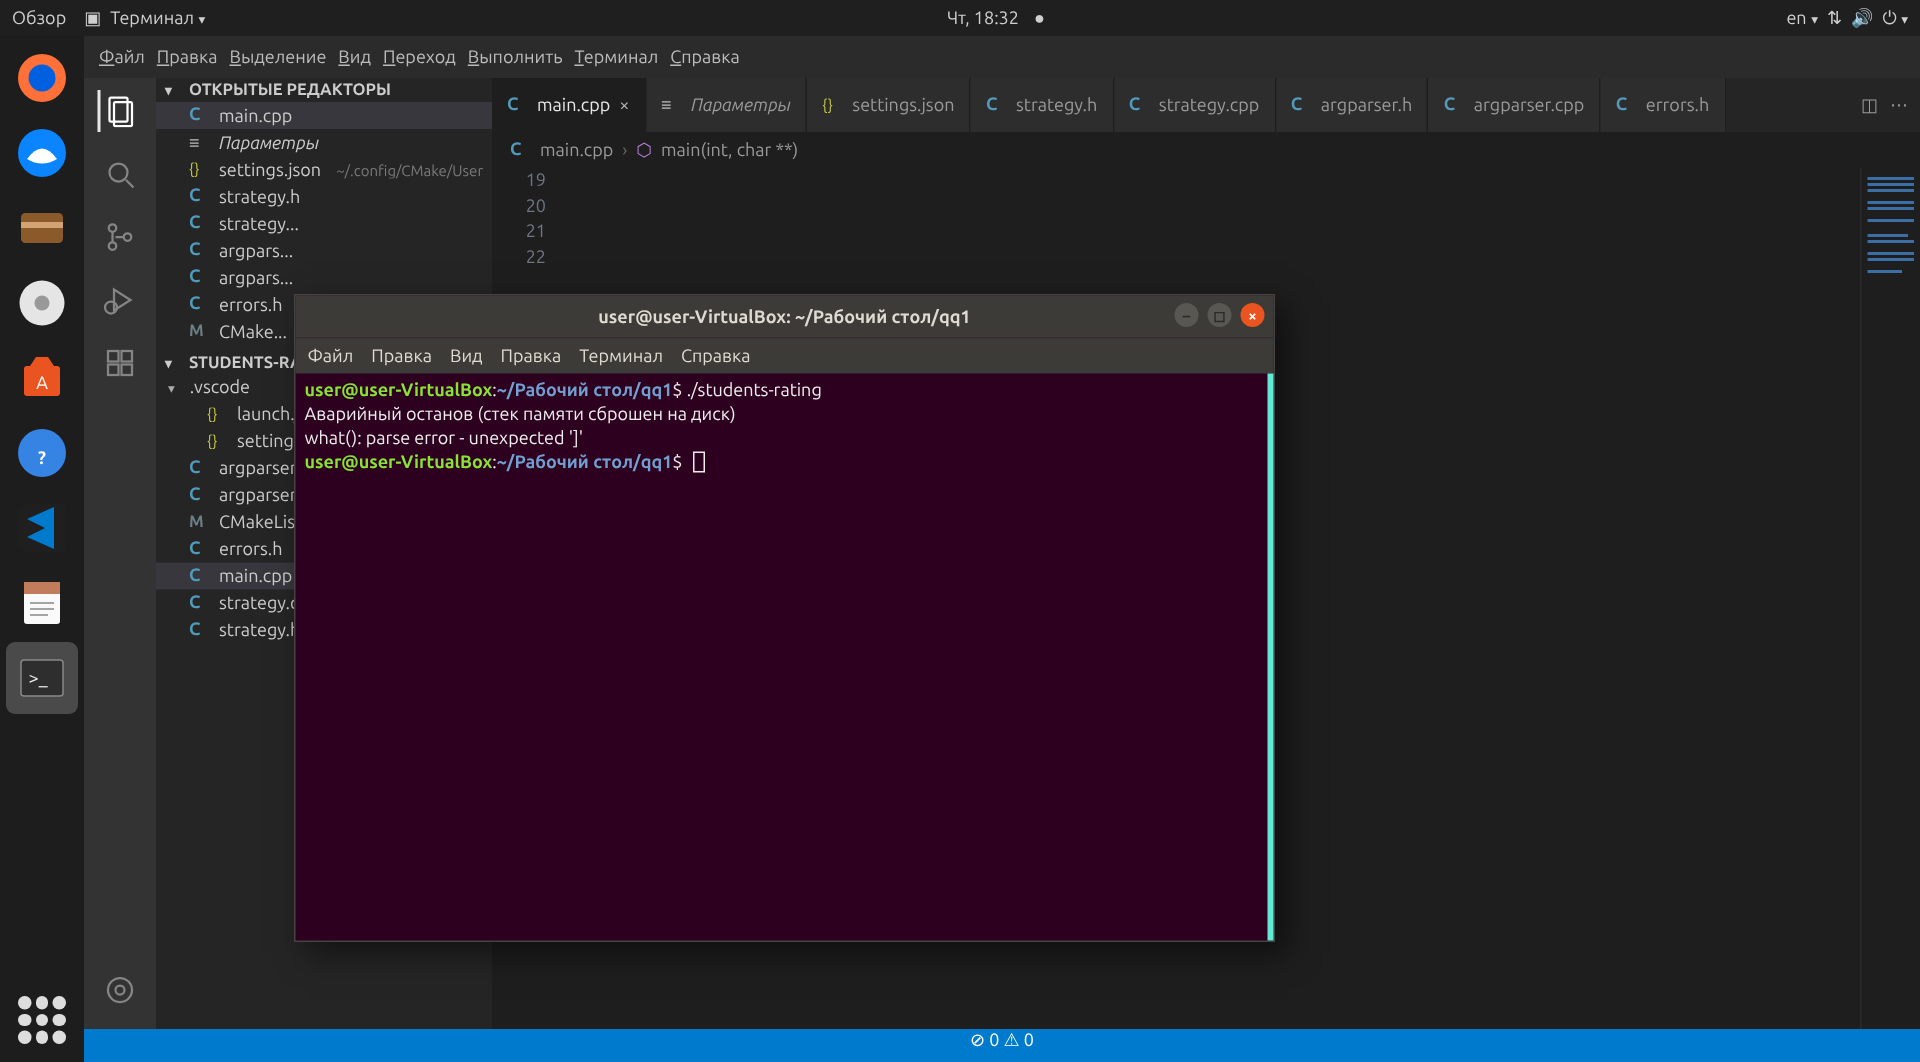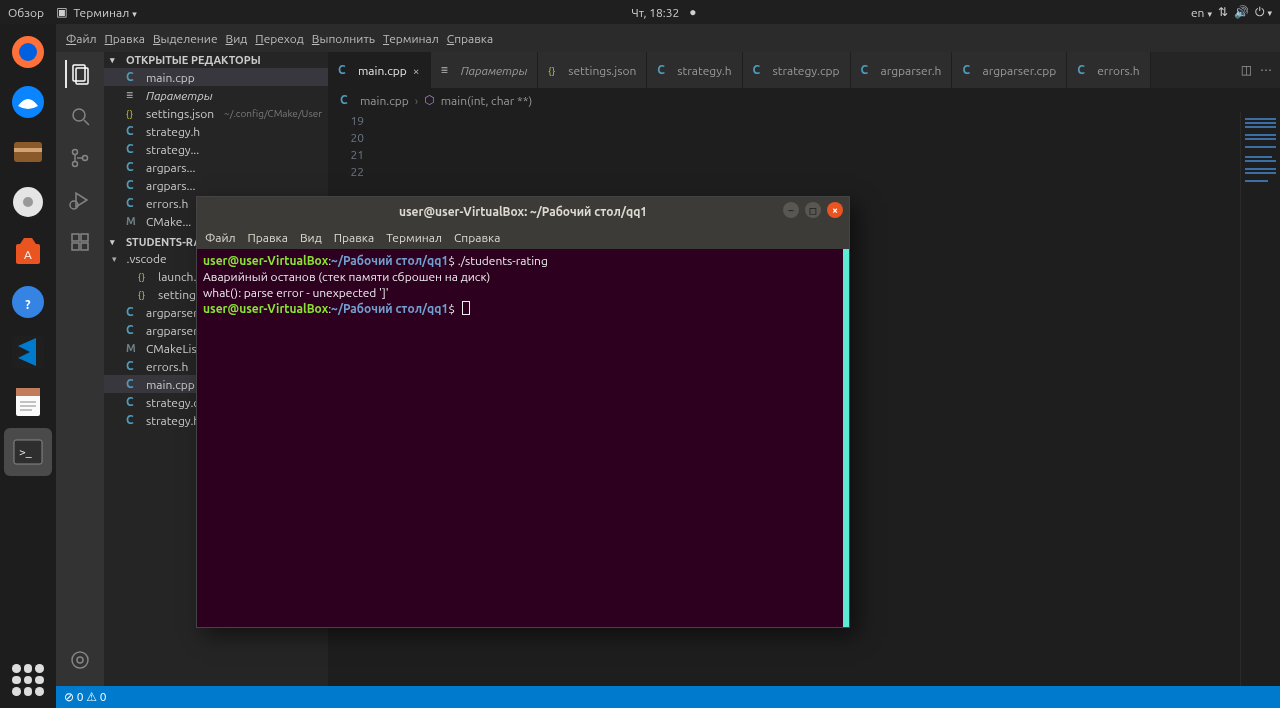--- a/index.html
+++ b/index.html
@@ -53,31 +53,31 @@
 .vsc-crumbs { height:24px; display:flex; align-items:center; gap:6px; padding:0 12px; color:#9a9a9a; font-size:11px; background:#1e1e1e;}
 .vsc-crumbs .sep{color:#666;}
 .vsc-code { flex:1; position:relative; font-family:"Ubuntu Mono","Consolas",monospace; font-size:13px; line-height:17px; color:#d4d4d4; overflow:hidden;}
 .vsc-code .gutter { position:absolute; left:0; top:0; width:44px; text-align:right; color:#6e7681; padding-right:8px;}
 .vsc-code .lines { position:absolute; left:48px; top:0; right:44px;}
 .vsc-code .kw{color:#c586c0;} .vsc-code .str{color:#ce9178;}
 .vsc-code .minimap { position:absolute; right:0; top:0; width:40px; bottom:0; background:#1e1e1e; border-left:1px solid #2a2a2a;}
 .vsc-code .minimap .mm{position:absolute;left:4px;right:4px;height:2px;background:#3a6ea5;}
 
 
-.vsc-status { height:22px; background:#007acc; color:#fff; display:flex; align-items:center; font-size:11px; padding:0 8px; gap:12px;}
+.vsc-status { height:22px; background:#007acc; color:#fff; display:flex; align-items:center; font-size:11px; padding:0 8px; gap:12px;flex-direction:column;}
 .vsc-status .right{margin-left:auto;display:flex;gap:14px;}
 
 
 .termwin { position:absolute; left:196px; top:196px; width:654px; height:432px; background:#2c001e; border:1px solid #444; box-shadow:8px 8px 20px rgba(0,0,0,.5); display:flex; flex-direction:column; font-family:"Ubuntu Mono",monospace;}
 .termwin .t-title { height:28px; background:#3c3b37; display:flex; align-items:center; justify-content:center; color:#dfdbd2; font-size:12px; position:relative; font-family:"Ubuntu",sans-serif; font-weight:bold;}
 .termwin .t-title .btns{position:absolute; right:6px; top:5px; display:flex; gap:6px;}
 .termwin .t-title .btns .b{width:16px;height:16px;border-radius:8px;display:flex;align-items:center;justify-content:center;font-size:10px;}
 .termwin .t-title .btns .min{background:#595752;color:#2b2b2b;} .termwin .t-title .btns .max{background:#595752;color:#2b2b2b;} .termwin .t-title .btns .cl{background:#e95420;color:#fff;}
 .termwin .t-menu { height:24px; background:#3c3b37; display:flex; align-items:center; gap:12px; padding:0 8px; color:#dfdbd2; font-size:12px; font-family:"Ubuntu",sans-serif;}
-.termwin .t-body { flex:1; padding:4px 6px; font-size:13px; line-height:16px; color:#eee; overflow:hidden; border-right:6px solid #5eead4;}
+.termwin .t-body { flex:1; padding:4px 6px; font-size:13px; line-height:16px; color:#eee; overflow:hidden; border-right:4px solid #5eead4;}
 .termwin .t-body .pr-u{color:#8ae234;font-weight:bold;} .termwin .t-body .pr-p{color:#729fcf;font-weight:bold;}
 .termwin .cursor{display:inline-block;width:8px;height:14px;border:1px solid #eee;vertical-align:text-bottom;margin-left:4px;}
 
 .ico{width:14px;height:14px;display:inline-block;}
 .ico-c{color:#519aba;font-weight:bold;}
 .ico-json::before{content:"{}";color:#cbcb41;font-size:10px;}
 .ico-m::before{content:"M";color:#6d8086;font-weight:bold;font-size:11px;}
 .ico-set::before{content:"≡";color:#bbb;}
 .ico-cpp{color:#519aba;font-weight:bold;}
 </style>

